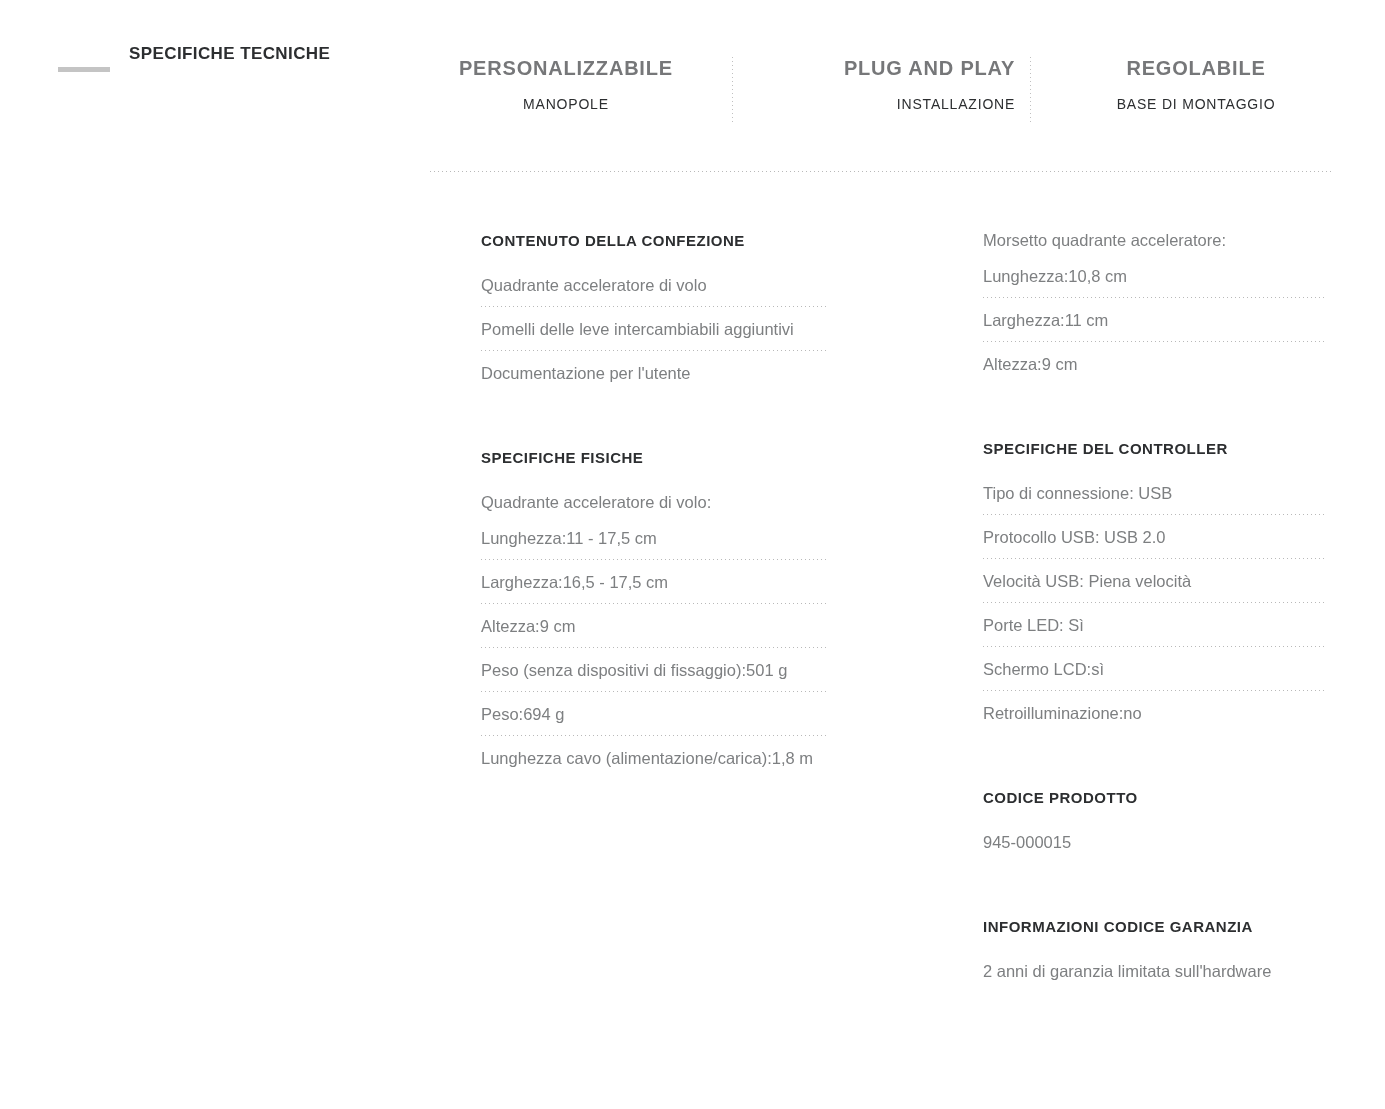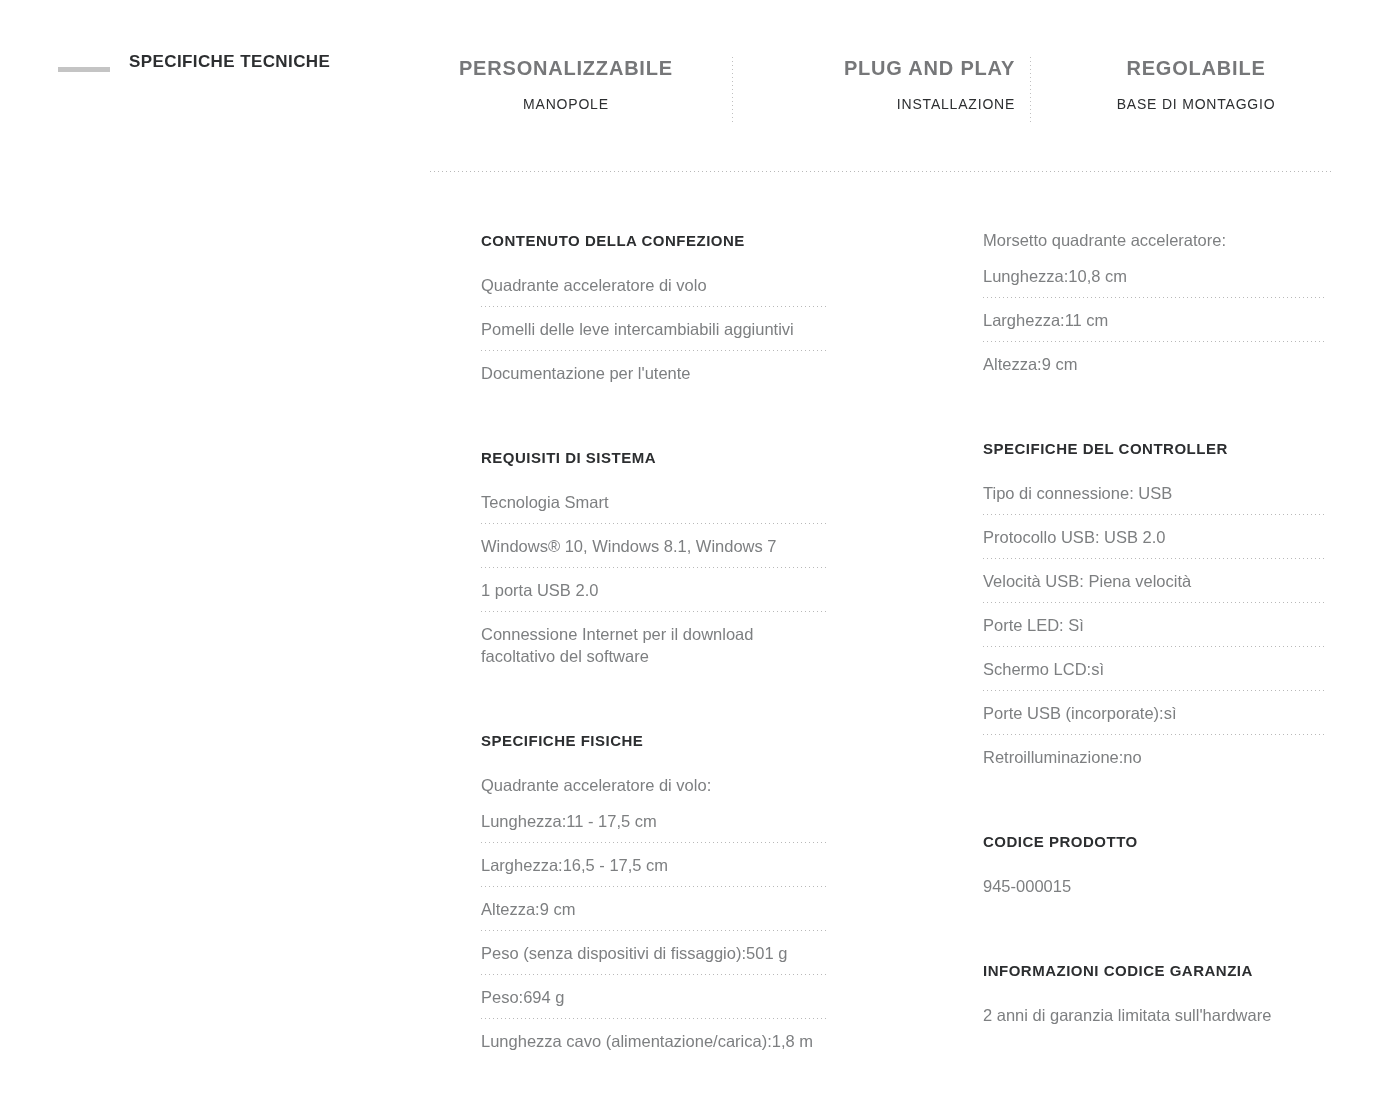--- a/index.html
+++ b/index.html
@@ -11,21 +11,21 @@
     font-family: "Liberation Sans", "DejaVu Sans", sans-serif;
     -webkit-font-smoothing: antialiased;
   }
 
   
   .section-dash {
     position: absolute; left: 58px; top: 67px;
     width: 52px; height: 5px; background: #c4c4c4;
   }
   .section-label {
-    position: absolute; left: 129px; top: 51px;
+    position: absolute; left: 129px; top: 43px;
     font-size: 17px; font-weight: 700; line-height: 22px;
     letter-spacing: 0.4px; color: #2c2e30;
   }
   .feature-nav {
     position: absolute; left: 430px; top: 48px;
     width: 902px; display: flex; gap: 45px;
   }
   .feature-item { text-align: center; padding-top: 8px; cursor: pointer; }
   .feature-item.c1 { width: 302px; }
   .feature-item.c2 { width: 298px; text-align: right; }
@@ -110,29 +110,20 @@
 
   <div class="spec-group">
     <div class="spec-heading">CONTENUTO DELLA CONFEZIONE</div>
     <div class="spec-items">
       <div class="spec-item">Quadrante acceleratore di volo</div>
       <div class="spec-item">Pomelli delle leve intercambiabili aggiuntivi</div>
       <div class="spec-item">Documentazione per l'utente</div>
     </div>
   </div>
 
-  <div class="spec-group">
-    <div class="spec-heading">REQUISITI DI SISTEMA</div>
-    <div class="spec-items">
-      <div class="spec-item">Tecnologia Smart</div>
-      <div class="spec-item">Windows® 10, Windows 8.1, Windows 7</div>
-      <div class="spec-item">1 porta USB 2.0</div>
-      <div class="spec-item">Connessione Internet per il download facoltativo del software</div>
-    </div>
-  </div>
 
   <div class="spec-group">
     <div class="spec-heading">SPECIFICHE FISICHE</div>
     <div class="spec-subheading">Quadrante acceleratore di volo:</div>
     <div class="spec-items">
       <div class="spec-item">Lunghezza:11 - 17,5 cm</div>
       <div class="spec-item">Larghezza:16,5 - 17,5 cm</div>
       <div class="spec-item">Altezza:9 cm</div>
       <div class="spec-item">Peso (senza dispositivi di fissaggio):501 g</div>
       <div class="spec-item">Peso:694 g</div>
@@ -154,21 +145,20 @@
   </div>
 
   <div class="spec-group">
     <div class="spec-heading">SPECIFICHE DEL CONTROLLER</div>
     <div class="spec-items">
       <div class="spec-item">Tipo di connessione: USB</div>
       <div class="spec-item">Protocollo USB: USB 2.0</div>
       <div class="spec-item">Velocità USB: Piena velocità</div>
       <div class="spec-item">Porte LED: Sì</div>
       <div class="spec-item">Schermo LCD:sì</div>
-      <div class="spec-item">Porte USB (incorporate):sì</div>
       <div class="spec-item">Retroilluminazione:no</div>
     </div>
   </div>
 
   <div class="spec-group">
     <div class="spec-heading">CODICE PRODOTTO</div>
     <div class="spec-items">
       <div class="spec-item">945-000015</div>
     </div>
   </div>

